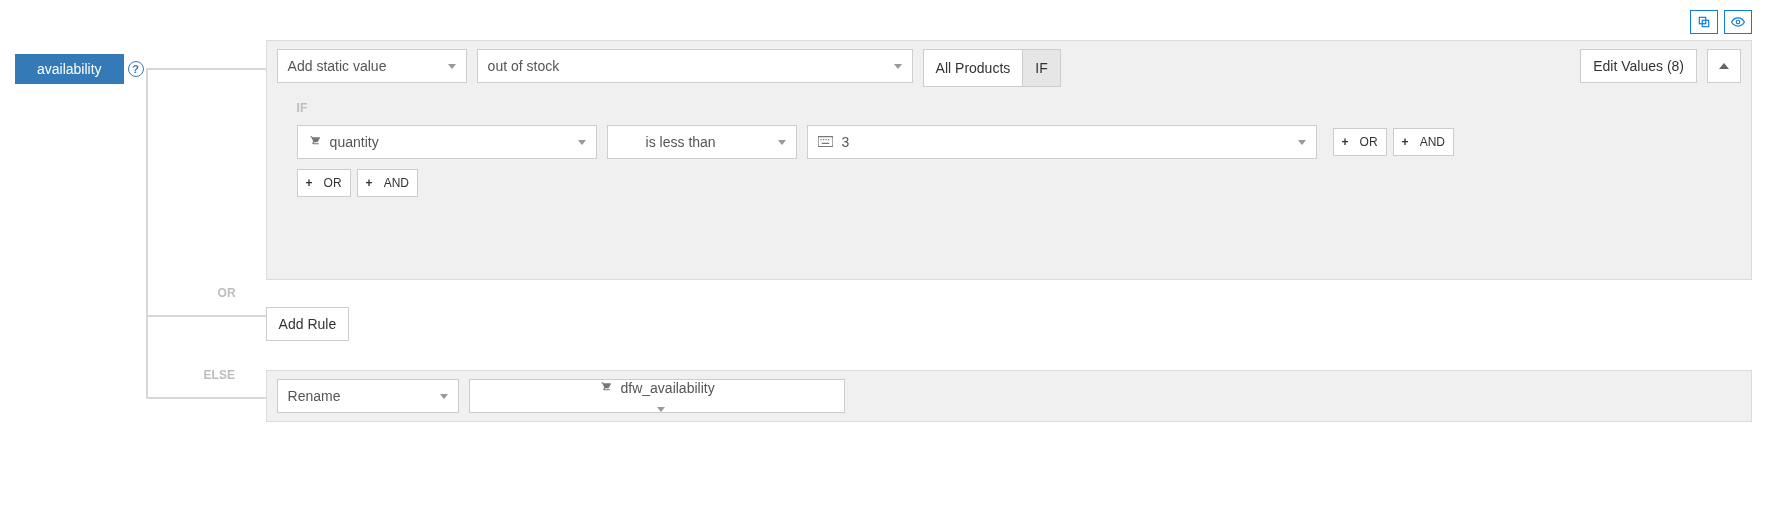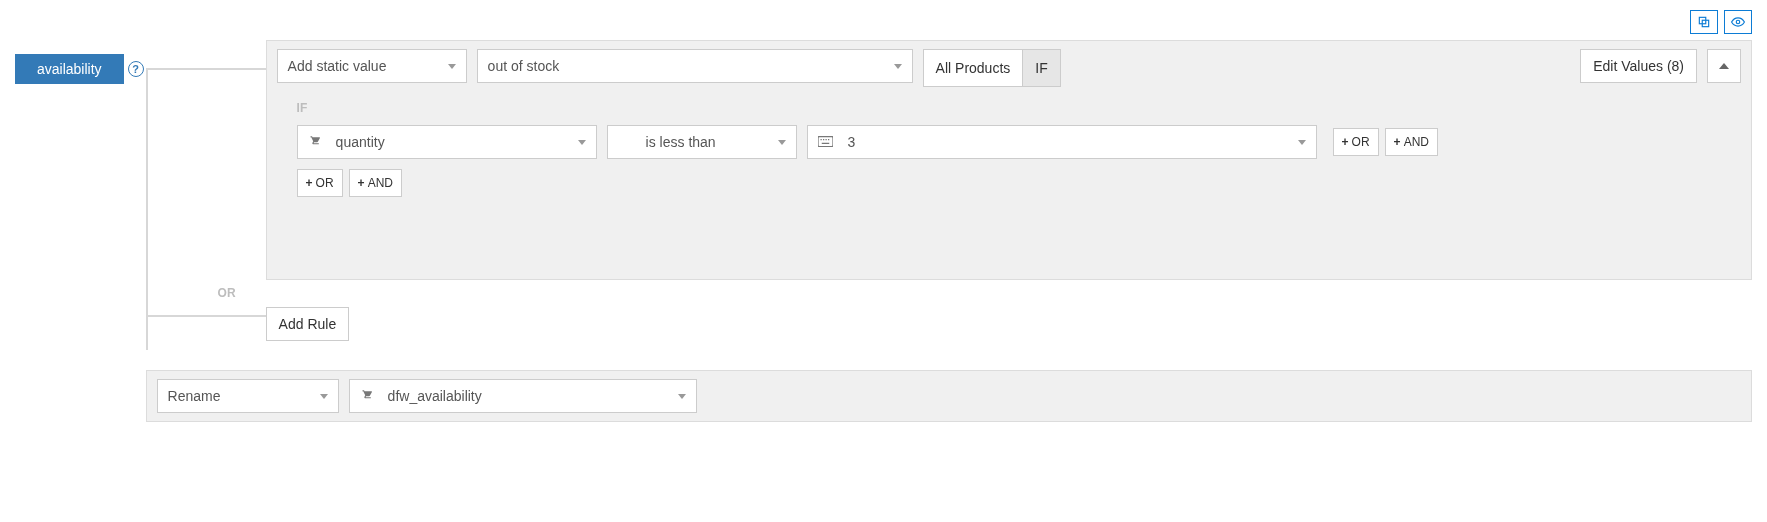--- a/index.html
+++ b/index.html
@@ -104,41 +104,42 @@
 
   .dd, .combo, .btn {
     background: #fff;
     border: 1px solid #ccc;
     height: 34px;
     display: flex;
     align-items: center;
     font-size: 14px;
     color: #555;
     cursor: pointer;
+    gap: 8px;
   }
   .dd {
     justify-content: space-between;
     padding: 0 10px;
   }
   .dd .caret, .combo .caret {
     width: 0; height: 0;
     border-left: 4px solid transparent;
     border-right: 4px solid transparent;
     border-top: 5px solid #999;
     margin-left: 8px;
   }
   .combo {
     padding: 0 10px;
     gap: 8px;
     justify-content: space-between;
   }
   .combo .left {
     display: flex;
     align-items: center;
-    gap: 15px;
+    gap: 9px;
   }
   .cart-icon, .kb-icon {
     color: #777;
     font-size: 13px;
   }
   .btn {
     padding: 0 12px;
     color: #333;
   }
   .btn.small {
@@ -212,21 +213,21 @@
     gap: 6px;
     margin-top: 6px;
   }
 
   .w-action { width: 190px; }
   .w-value-main { width: 436px; }
   .w-field { width: 300px; }
   .w-op { width: 190px; padding-left: 38px; }
   .w-val { width: 510px; }
   .w-else-action { width: 182px; }
-  .w-else-val { width: 348px; }
+  .w-else-val { width: 376px; flex-direction: column; }
 
   .content-col {
     flex: 1;
     min-width: 0;
   }
   .branch-row {
     display: flex;
     align-items: stretch;
   }
 </style>
@@ -353,20 +354,25 @@
         <div class="conn-label" style="left:70px; top:6px;">OR</div>
       </div>
       <div style="flex:1; display:flex; align-items:center; padding-top:18px;">
         <div class="btn" style="height:34px;">
           <span>Add Rule</span>
         </div>
       </div>
     </div>
 
     <div class="branch-row">
+      <div class="connector-col" style="height:70px;">
+        <div class="vline" style="top:0; height:48px;"></div>
+        <div class="hline" style="top:47px;"></div>
+        <div class="conn-label" style="left:56px; top:18px;">ELSE</div>
+      </div>
       <div class="grey-block" style="margin-top:20px;">
         <div class="row">
           <div class="dd w-else-action">
             <span>Rename</span>
             <span class="caret"></span>
           </div>
           <div class="combo w-else-val">
             <div class="left">
               <span class="cart-icon">
                 <svg width="13" height="13" viewBox="0 0 24 24" fill="currentColor">

